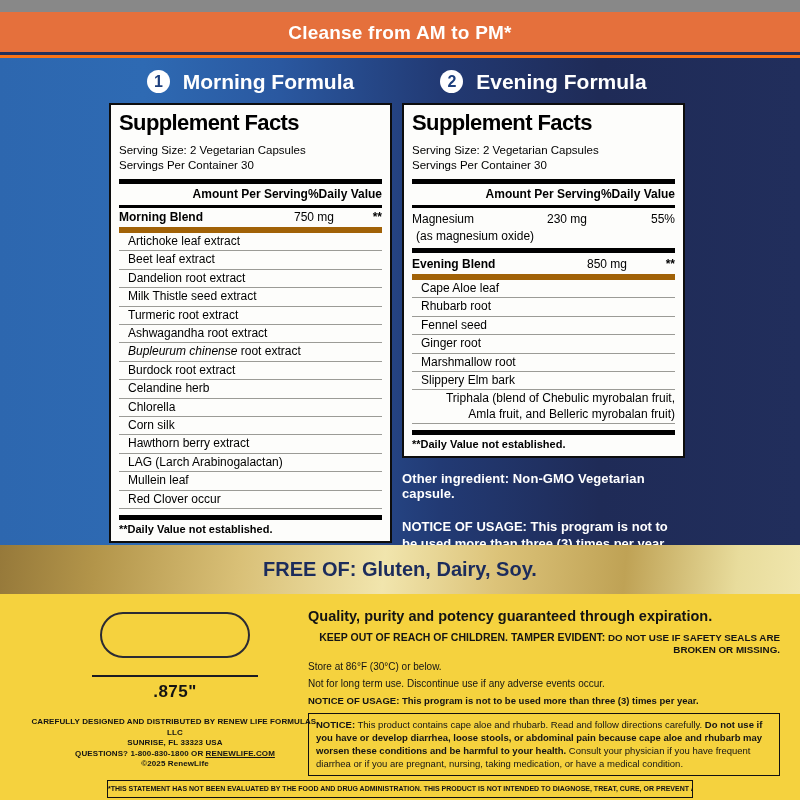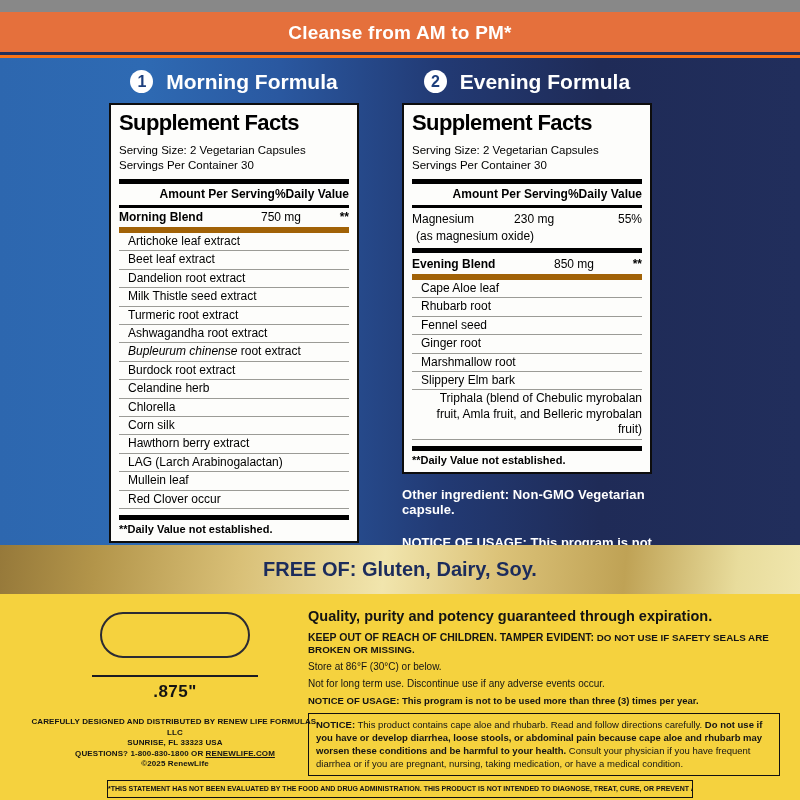--- a/index.html
+++ b/index.html
@@ -7,21 +7,21 @@
   .label { position:relative; width:800px; height:800px; margin:12px auto; overflow:hidden; background:#f97316; }
 
   
   .banner { position:absolute; left:0; top:0; width:800px; height:43px; background:#e5703c;
             border-bottom:3px solid #23305b; color:#fff; font-weight:800; font-size:19px;
             text-align:center; line-height:41px; letter-spacing:.2px; }
 
   
   .blue-area { position:absolute; left:0; top:46px; width:800px; height:487px;
                background:linear-gradient(90deg,#2d67af 0%, #2e6ab3 18%, #2a58a0 35%, #223a74 55%, #1f2b57 75%, #212e5c 100%); }
-  .col { position:absolute; top:12px; width:250px; }
+  .col { position:absolute; top:12px; width:283px; }
   .col-morning { left:109px; }
   .col-evening { left:402px; }
   .formula-head { color:#fff; font-weight:800; font-size:21px; text-align:center; margin-bottom:9px; white-space:nowrap; }
   .badge { display:inline-block; width:23px; height:23px; border-radius:50%; background:#fff; color:#1d3f7d;
            font-size:16px; font-weight:800; line-height:23px; text-align:center; vertical-align:2px; margin-right:7px; }
 
   
   .facts { background:#fdfdfb; border:2px solid #0d0d0d; padding:7px 8px 6px; color:#000; }
   .facts-title { font-size:22px; font-weight:900; letter-spacing:-.6px; line-height:1; margin-bottom:9px; white-space:nowrap; }
   .serv { font-size:11.5px; line-height:15px; }
@@ -59,21 +59,21 @@
   .capsule { width:150px; height:46px; margin:0 auto; border:2.5px solid #2b2b33; border-radius:24px; }
   .measure-line { width:166px; height:2px; background:#1c1c22; margin:17px auto 0; }
   .cap-size { font-size:17px; font-weight:800; margin-top:5px; letter-spacing:.5px; }
   .distributor { margin-top:15px; font-size:8px; font-weight:700; line-height:10.5px; letter-spacing:.1px; }
   .distributor .heavy { font-weight:900; }
   .distributor .link { text-decoration:underline; }
   .copyright { font-weight:600; }
 
   .info-col { position:absolute; left:308px; top:14px; width:472px; }
   .quality { font-size:14.5px; font-weight:800; margin-bottom:7px; }
-  .keep { font-size:10.5px; font-weight:800; margin-bottom:6px; }
+  .keep { font-size:10.5px; font-weight:800; margin-bottom:6px;text-align:right; }
   .keep .rest { font-weight:600; font-size:9.8px; }
   .plain-note { font-size:10px; font-weight:500; margin-bottom:6px; }
   .usage-yellow { font-size:9.5px; font-weight:800; margin-bottom:7px; }
   .notice-box { border:1.5px solid #111; padding:4px 7px 5px; font-size:9.5px; line-height:13px; font-weight:500; }
   .notice-box .bold { font-weight:700; }
 
   .fda-box { position:absolute; left:107px; top:186px; width:586px; height:18px; border:1.5px solid #111;
              font-size:7px; font-weight:700; line-height:15px; text-align:center; white-space:nowrap; overflow:hidden; }
 </style>
 </head>

